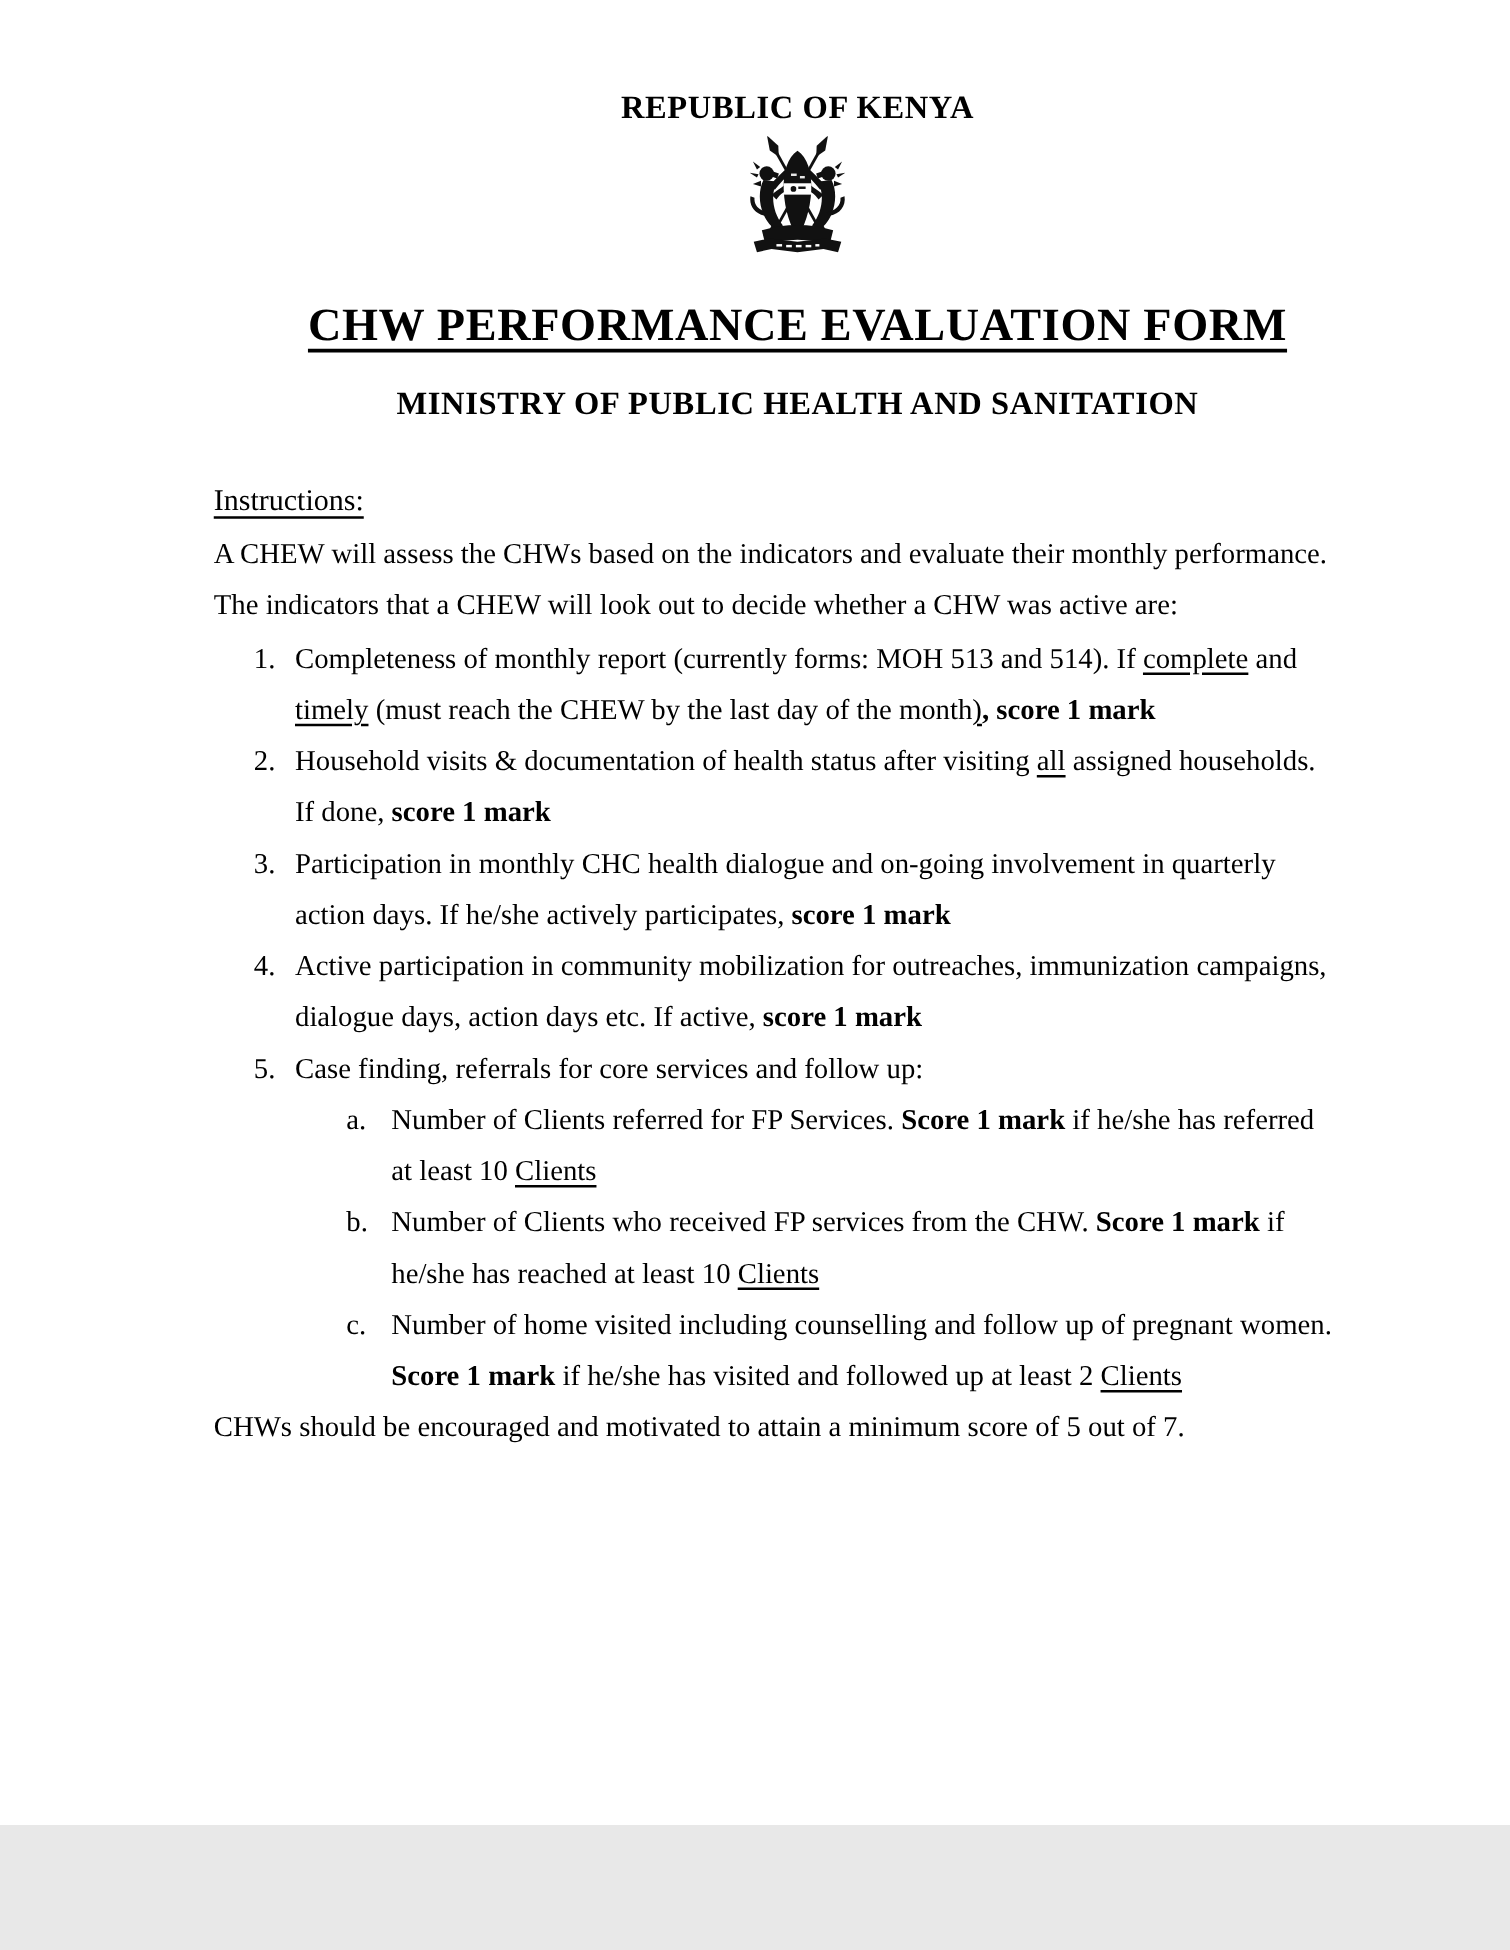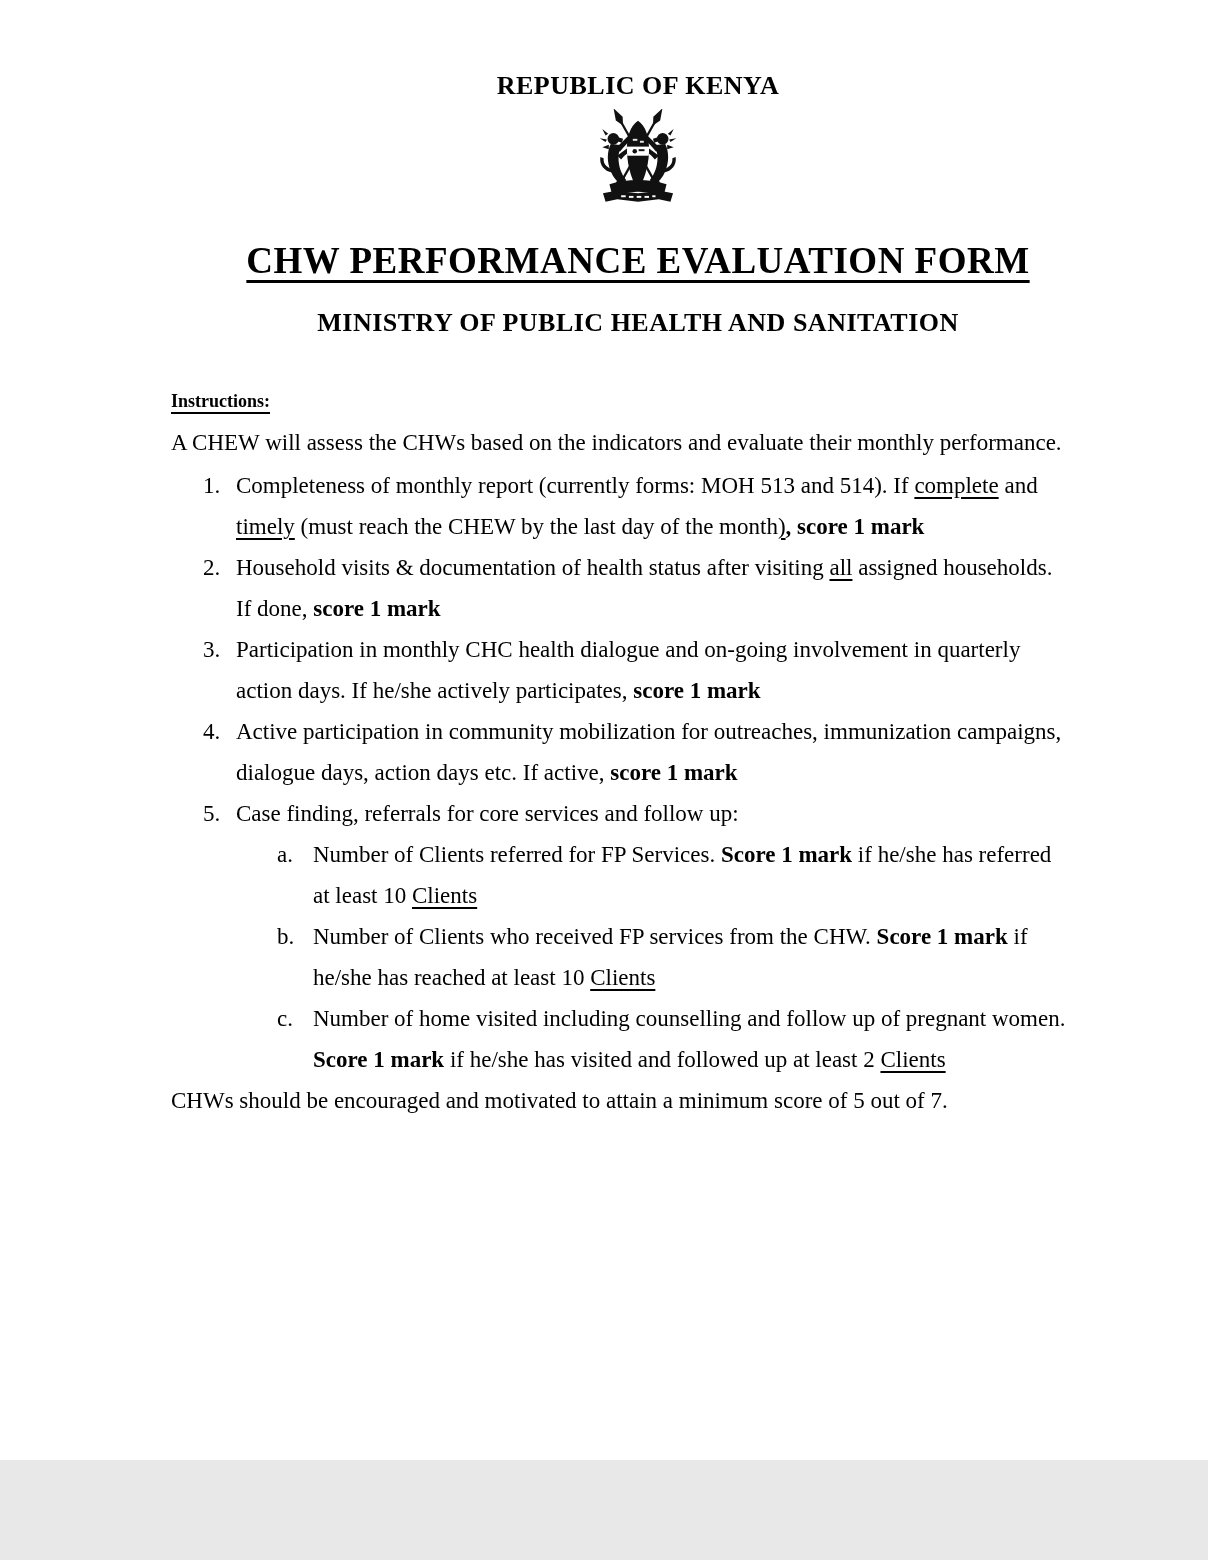--- a/index.html
+++ b/index.html
@@ -40,21 +40,21 @@
   }
   .month-blank{
     display:inline-block;
     width:462px;height:24px;
     margin-left:5px;
     border-bottom:2px solid #000;
     vertical-align:baseline;
   }
   .instructions-heading{
     margin:48px 100px 0 137px;
-    font-size:18px;font-weight:bold;line-height:30px;
+    font-size:24px;font-weight:normal;line-height:30px;
   }
   .instructions-heading span{
     text-decoration:underline;
     text-decoration-thickness:2px;
     text-underline-offset:5px;
   }
   .bodycopy{
     margin:6px 100px 0 137px;
     font-size:23px;line-height:41px;
   }
@@ -143,20 +143,21 @@
   <div class="center ministry">MINISTRY OF PUBLIC HEALTH AND SANITATION</div>
 
 
   <div class="instructions-heading">
     <span>Instructions:</span>
   </div>
 
   <div class="bodycopy">
 
     <div class="intro-line">A CHEW will assess the CHWs based on the indicators and evaluate their monthly performance.</div>
+    <div class="intro-line">The indicators that a CHEW will look out to decide whether a CHW was active are:</div>
 
     <div class="list">
 
       <div class="li">
         <span class="marker">1.</span>
         <span class="li-text"><span>Completeness of monthly report (currently forms: MOH 513 and 514). If </span><span class="seg-u">complete</span><span> and
 </span><span class="seg-u">timely</span><span> (must reach the CHEW by the last day of the month</span><span class="seg-u">)</span><span class="seg-b">, score 1 mark</span></span>
       </div>
 
       <div class="li">

